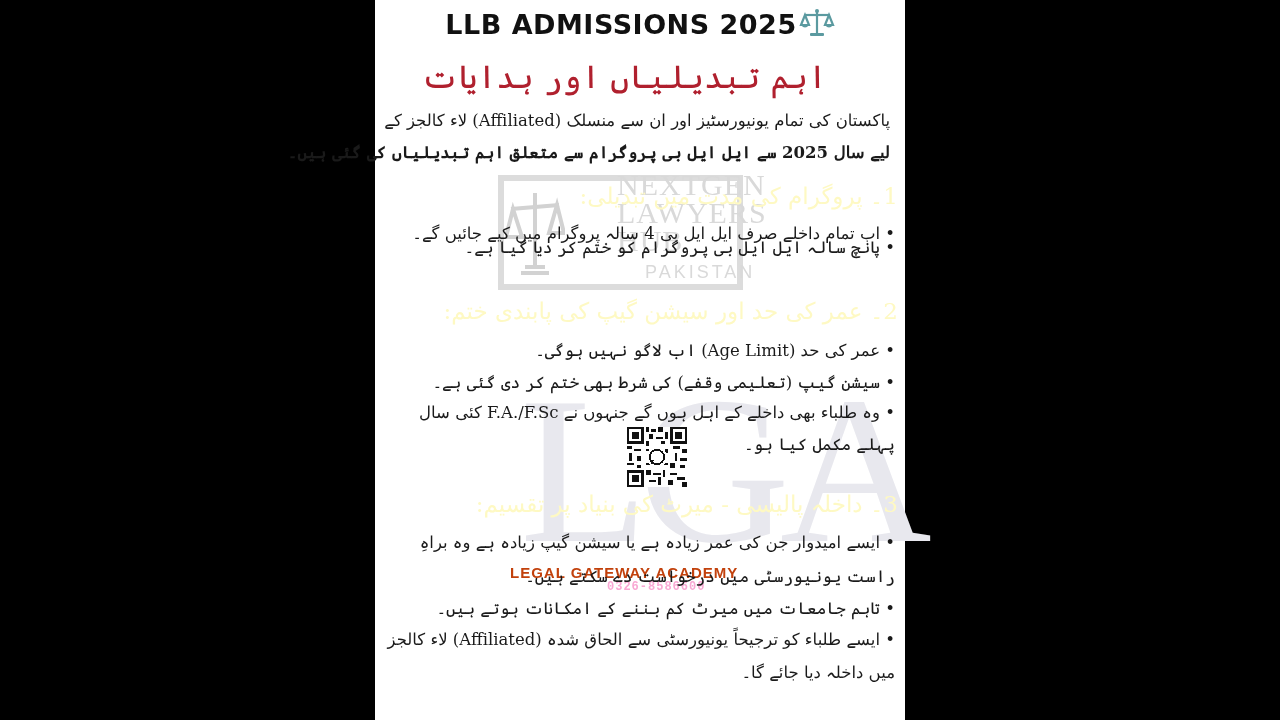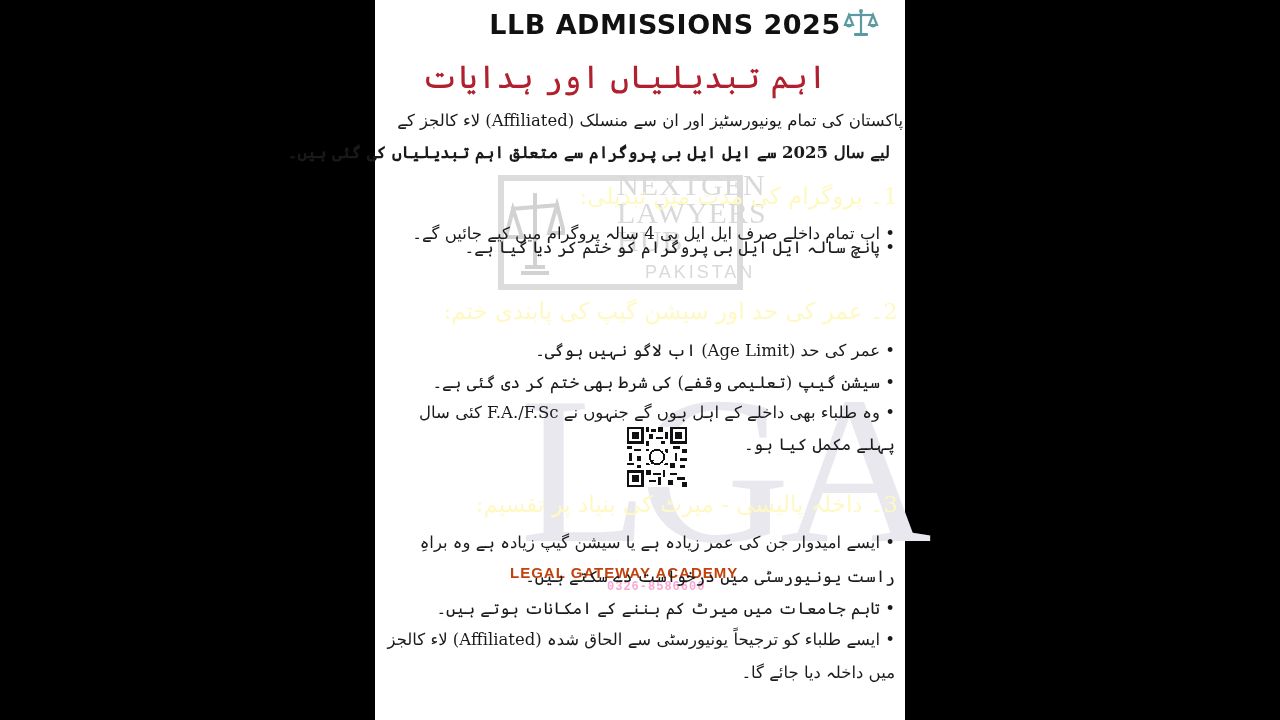--- a/index.html
+++ b/index.html
@@ -35,21 +35,20 @@
       font-family: "Liberation Sans", sans-serif; letter-spacing: 1px;
     }
     .wm-phone {
       position: absolute; left: 607px; top: 580px; font-size: 12px; font-weight: bold; color: #f9a8d4;
       font-family: Liberation Mono, monospace; letter-spacing: 1px;
     }
     .title {
       position: absolute; left: 375px; width: 530px; top: 8px; text-align: center;
       font-family: "DejaVu Sans", sans-serif; font-weight: bold; font-size: 27px; color: #111;
       letter-spacing: 0.5px;
-      padding-left: 44px;
     }
     .title .scale-icon { display: inline-block; vertical-align: -4px; margin-left: 2px; }
     .subtitle {
       position: absolute; left: 375px; width: 498px; top: 55px; text-align: center; direction: rtl;
       color: #b0202e; font-size: 32px; line-height: 44px;
     }
     .urdu {
       position: absolute; direction: rtl; text-align: right; color: #1a1a1a;
       font-size: 16.5px; line-height: 22px; white-space: nowrap;
     }
@@ -100,21 +99,21 @@
       <path d="M2 17 Q6 22 10 17 Z" fill="#5b9aa0"></path>
       <path d="M26 17 Q30 22 34 17 Z" fill="#5b9aa0"></path>
       <rect x="11" y="25" width="14" height="3" rx="1" fill="#5b9aa0"></rect>
       <circle cx="18" cy="3" r="2" fill="#5b9aa0"></circle>
     </svg>
   </span>
 </div>
 
 <div class="subtitle">اہم تبدیلیاں اور ہدایات</div>
 
-<div class="urdu" style="right:377px; top:110px;margin-left:40px;">پاکستان کی تمام یونیورسٹیز اور ان سے منسلک (Affiliated) لاء کالجز کے</div>
+<div class="urdu" style="right:390px; top:110px;margin-left:40px;">پاکستان کی تمام یونیورسٹیز اور ان سے منسلک (Affiliated) لاء کالجز کے</div>
 <div class="urdu" style="right:390px; top:142px;font-weight:bold;">لیے سال 2025 سے ایل ایل بی پروگرام سے متعلق اہم تبدیلیاں کی گئی ہیں۔</div>
 
 <div class="heading" style="right:382px; top:180px;">1۔ پروگرام کی مدت میں تبدیلی:</div>
 <div class="urdu" style="right:385px; top:223px;">• اب تمام داخلے صرف ایل ایل بی 4 سالہ پروگرام میں کیے جائیں گے۔</div>
 <div class="urdu" style="right:385px; top:237px;text-align:right;">• پانچ سالہ ایل ایل بی پروگرام کو ختم کر دیا گیا ہے۔</div>
 
 <div class="heading" style="right:382px; top:295px;">2۔ عمر کی حد اور سیشن گیپ کی پابندی ختم:</div>
 <div class="urdu" style="right:385px; top:340px;">• عمر کی حد (Age Limit) اب لاگو نہیں ہوگی۔</div>
 <div class="urdu" style="right:385px; top:372px;">• سیشن گیپ (تعلیمی وقفے) کی شرط بھی ختم کر دی گئی ہے۔</div>
 <div class="urdu" style="right:385px; top:402px;">• وہ طلباء بھی داخلے کے اہل ہوں گے جنہوں نے F.A./F.Sc کئی سال</div>

